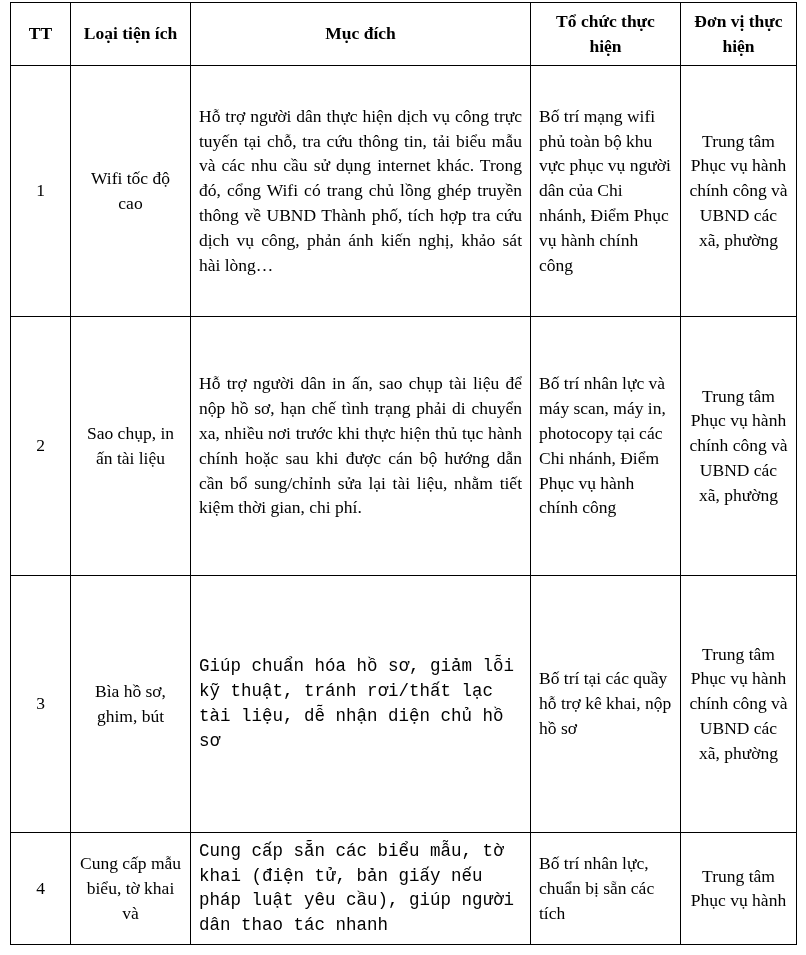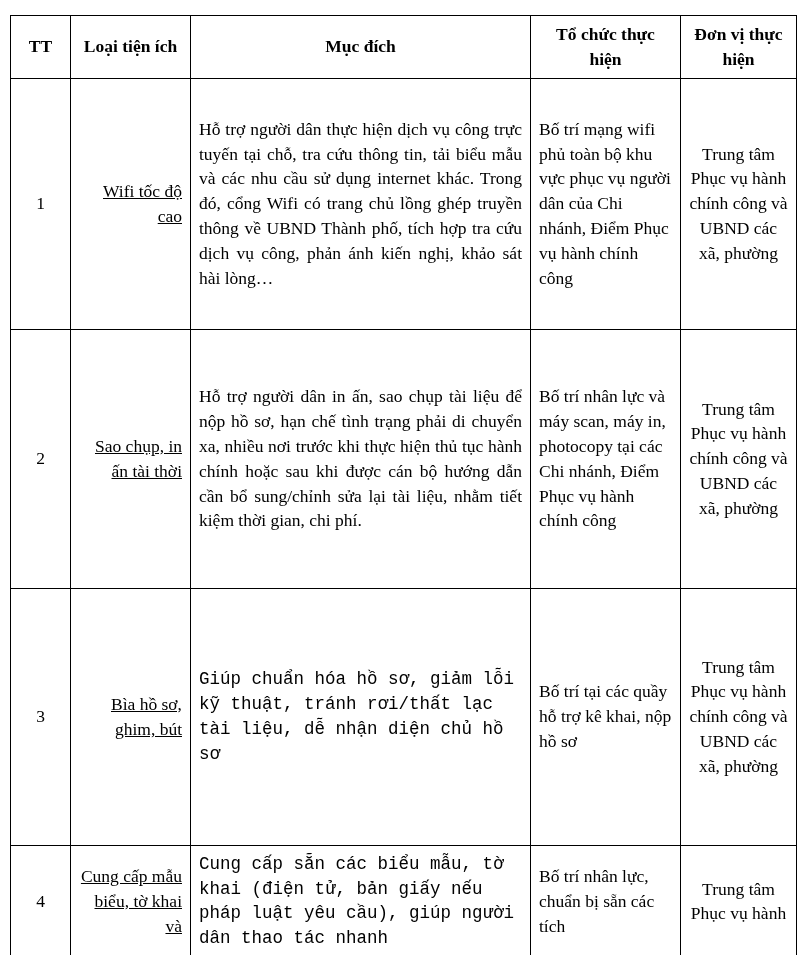--- a/index.html
+++ b/index.html
@@ -12,21 +12,21 @@
     height: 955px;
     font-family: "Liberation Serif", "DejaVu Serif", serif;
     color: #000000;
     overflow: hidden;
   }
   .page {
     position: relative;
     width: 806px;
     height: 955px;
     box-sizing: border-box;
-    padding: 15px 10px 0 10px;
+    padding: 2px 10px 0 10px;
   }
   table.doc-table {
     width: 786px;
     border-collapse: collapse;
     table-layout: fixed;
   }
   table.doc-table th,
   table.doc-table td {
     border: 1.6px solid #000000;
     vertical-align: middle;
@@ -44,22 +44,21 @@
   col.c-type    { width: 120px; }
   col.c-purpose { width: 340px; }
   col.c-org     { width: 150px; }
   col.c-unit    { width: 116px; }
 
   td.tt {
     text-align: center;
     font-size: 17.5px;
   }
   td.type {
-    text-align: right;
-    text-decoration: underline;
+    text-align: center;
   }
   td.purpose {
     text-align: justify;
     text-justify: inter-word;
     hyphens: none;
   }
   td.purpose.nojustify {
     text-align: left;
     font-family: Liberation Mono, monospace;
   }
@@ -99,21 +98,21 @@
     <tbody>
       <tr class="r1">
         <td class="tt">1</td>
         <td class="type">Wifi tốc độ cao</td>
         <td class="purpose">Hỗ trợ người dân thực hiện dịch vụ công trực tuyến tại chỗ, tra cứu thông tin, tải biểu mẫu và các nhu cầu sử dụng internet khác. Trong đó, cổng Wifi có trang chủ lồng ghép truyền thông về UBND Thành phố, tích hợp tra cứu dịch vụ công, phản ánh kiến nghị, khảo sát hài lòng…</td>
         <td class="org">Bố trí mạng wifi phủ toàn bộ khu vực phục vụ người dân của Chi nhánh, Điểm Phục vụ hành chính công</td>
         <td class="unit">Trung tâm Phục vụ hành chính công và UBND các xã, phường</td>
       </tr>
       <tr class="r2">
         <td class="tt">2</td>
-        <td class="type">Sao chụp, in ấn tài thời</td>
+        <td class="type">Sao chụp, in ấn tài liệu</td>
         <td class="purpose">Hỗ trợ người dân in ấn, sao chụp tài liệu để nộp hồ sơ, hạn chế tình trạng phải di chuyển xa, nhiều nơi trước khi thực hiện thủ tục hành chính hoặc sau khi được cán bộ hướng dẫn cần bổ sung/chỉnh sửa lại tài liệu, nhằm tiết kiệm thời gian, chi phí.</td>
         <td class="org">Bố trí nhân lực và máy scan, máy in, photocopy tại các Chi nhánh, Điểm Phục vụ hành chính công</td>
         <td class="unit">Trung tâm Phục vụ hành chính công và UBND các xã, phường</td>
       </tr>
       <tr class="r3">
         <td class="tt">3</td>
         <td class="type">Bìa hồ sơ, ghim, bút</td>
         <td class="purpose nojustify">Giúp chuẩn hóa hồ sơ, giảm lỗi kỹ thuật, tránh rơi/thất lạc tài liệu, dễ nhận diện chủ hồ sơ</td>
         <td class="org">Bố trí tại các quầy hỗ trợ kê khai, nộp hồ sơ</td>
         <td class="unit">Trung tâm Phục vụ hành chính công và UBND các xã, phường</td>

